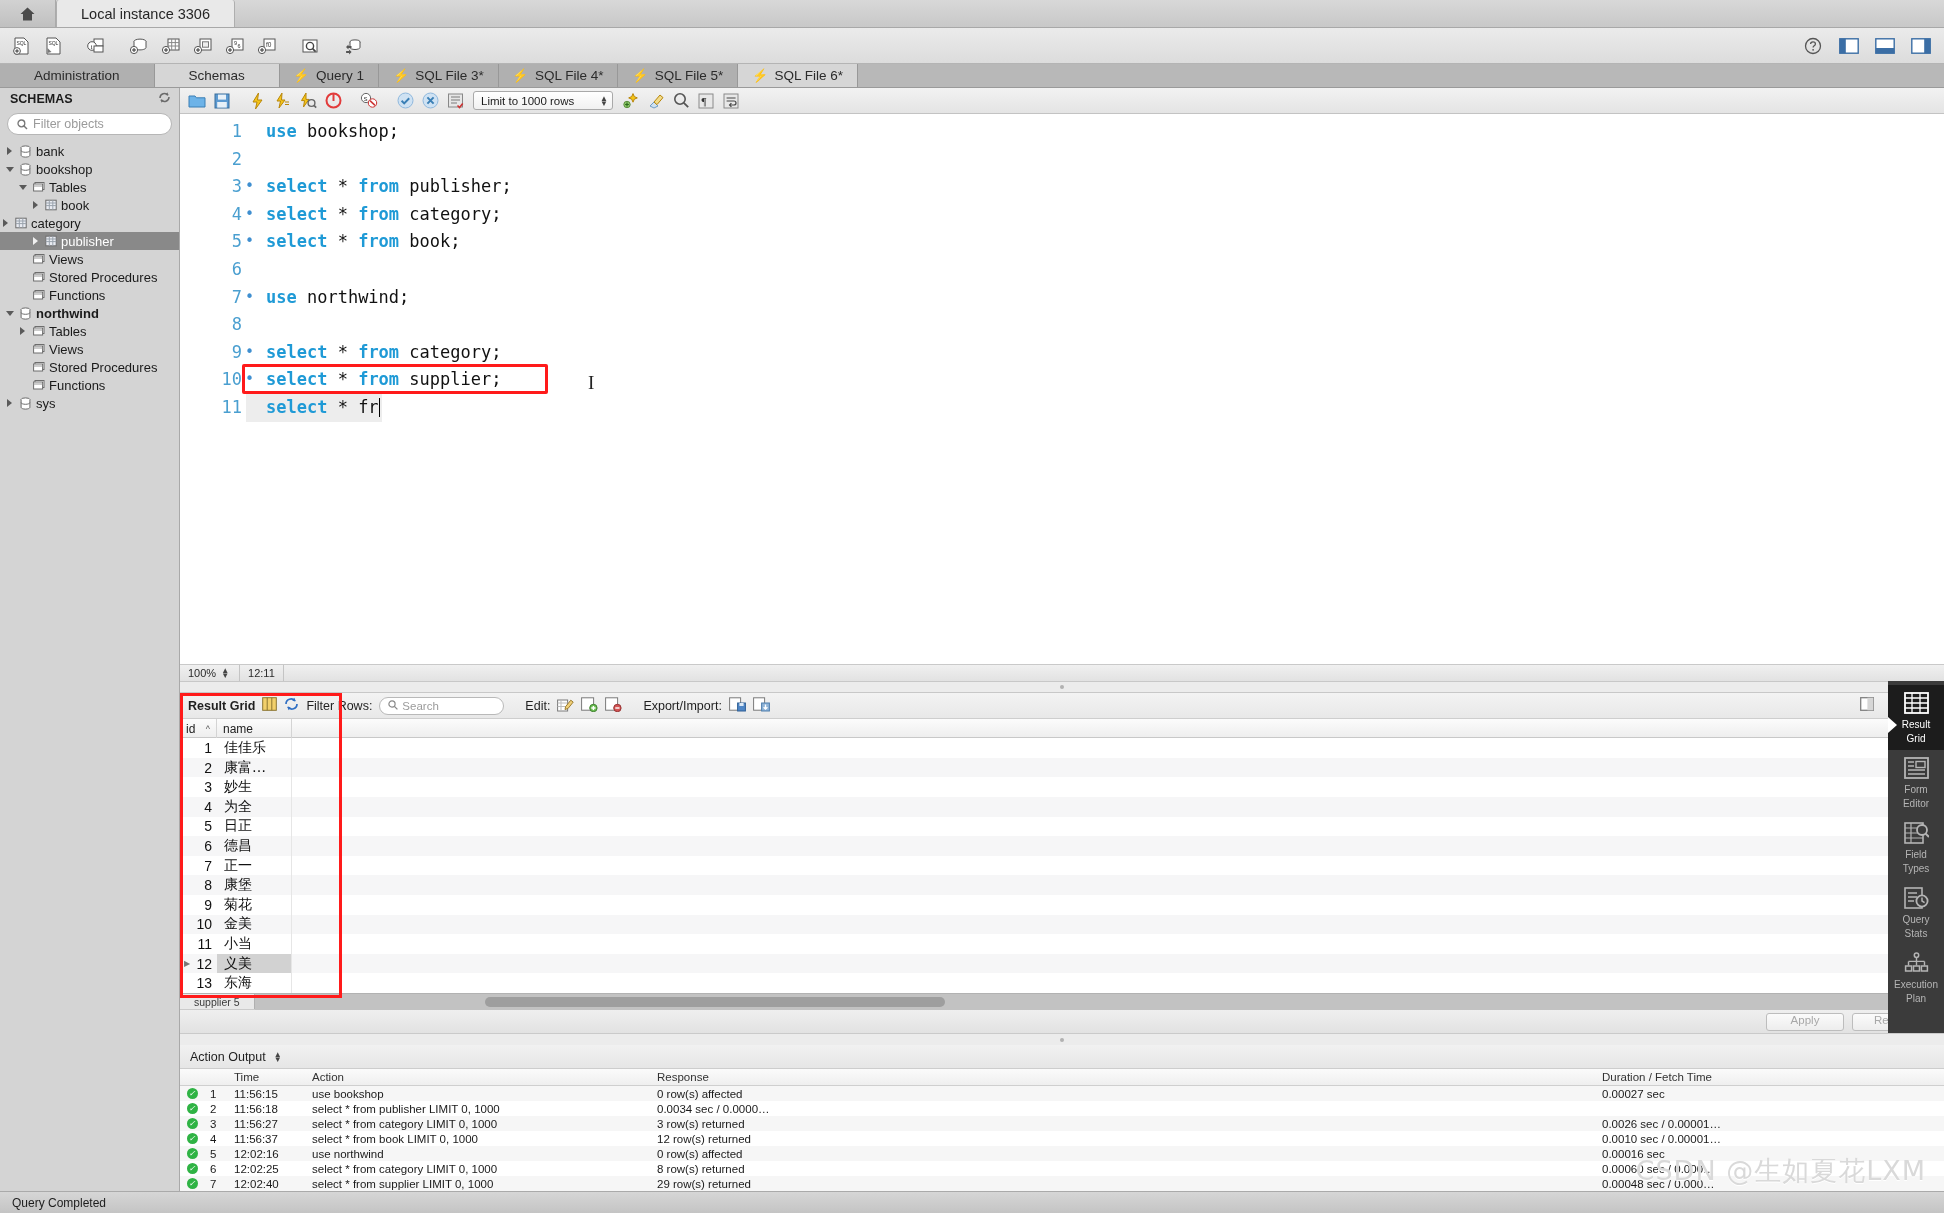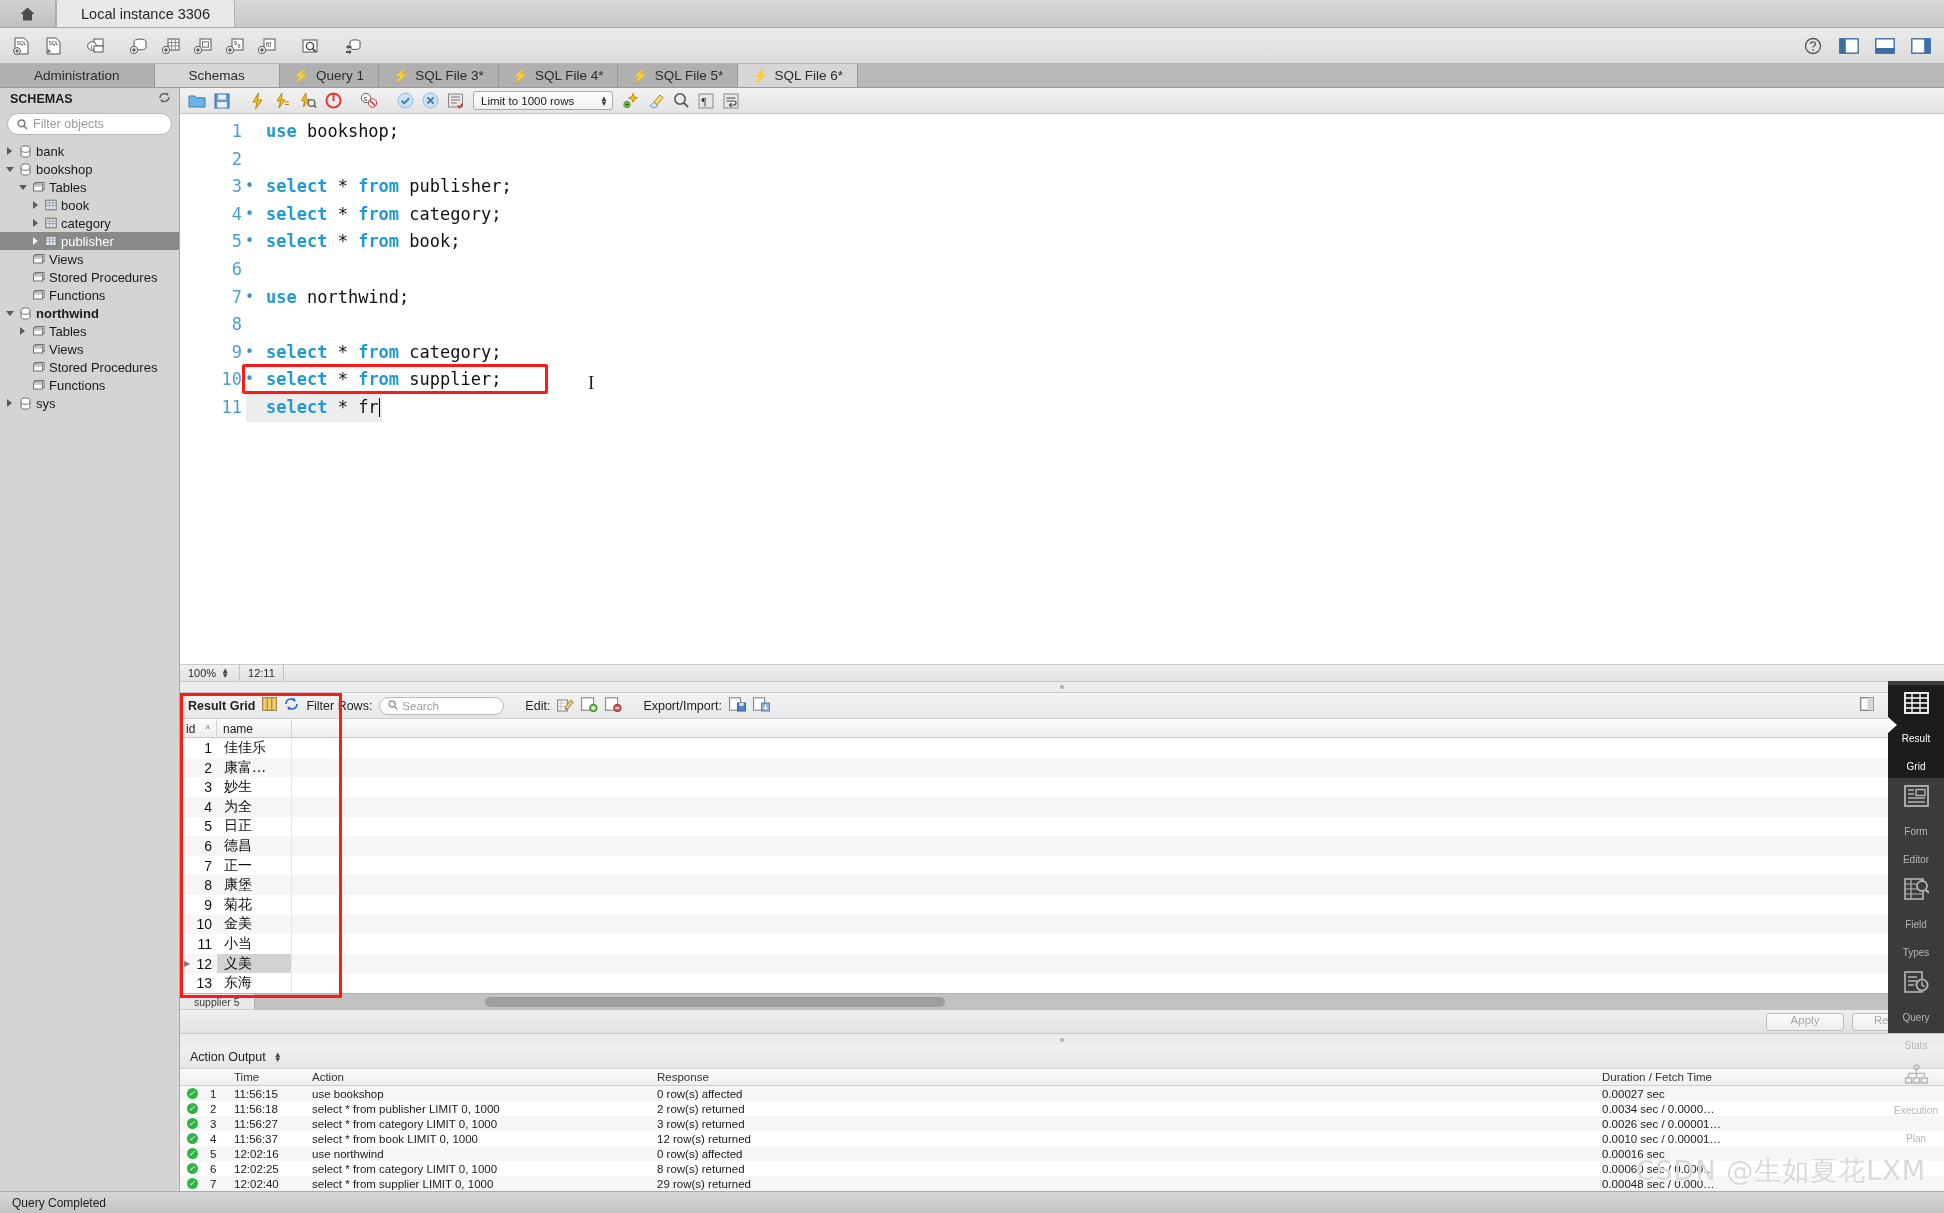--- a/index.html
+++ b/index.html
@@ -173,21 +173,21 @@
 
   .applybar { height: 24px; flex: 0 0 24px; background: linear-gradient(#efefef,#e2e2e2); border-top: 1px solid #cbcbcb; display: flex; align-items: center; justify-content: flex-end; gap: 8px; padding-right: 14px; }
   .gbtn { width: 78px; height: 18px; border: 1px solid #bdbdbd; background: linear-gradient(#fbfbfb,#ededed); border-radius: 3px; font-size: 11.5px; color: #a8a8a8; display: flex; align-items: flex-start; justify-content: center; }
 
   
   .rightpanel {
     position: absolute; right: 0; top: 0; width: 56px; background: #3b3b3b;
     display: flex; flex-direction: column; align-items: center; padding-top: 4px;
     height: 100%; z-index: 5;
   }
-  .rpitem { width: 56px; padding: 7px 0 6px 0; display: flex; flex-direction: column; align-items: center; gap: 17px; color: #b5b5b5; font-size: 10px; line-height: 11px; text-align: center; }
+  .rpitem { width: 56px; padding: 7px 0 6px 0; display: flex; flex-direction: column; align-items: center; gap: 3px; color: #b5b5b5; font-size: 10px; line-height: 11px; text-align: center; }
   .rpitem.active { background: #1c1c1c; color: #ffffff; }
   .rpitem.active .rp-ico svg { stroke: #ffffff; }
   .rp-ico svg { stroke: #b5b5b5; fill: none; }
   .rp-arrow { position: absolute; left: 0; width: 0; height: 0; border-left: 9px solid #ffffff; border-top: 8px solid transparent; border-bottom: 8px solid transparent; }
 
   
   .aodrag { height: 12px; background: #ececec; border-top: 1px solid #cacaca; display: flex; align-items: center; justify-content: center; }
   .aodrag span { width: 4px; height: 4px; border-radius: 50%; background: #b2b2b2; }
   .aohead { height: 24px; display: flex; align-items: center; gap: 8px; padding: 0 10px; background: linear-gradient(#f1f1f1,#e6e6e6); border-bottom: 1px solid #cdcdcd; font-size: 12.5px; color: #1e1e1e; }
   .aotable { flex: 0 0 auto; background: #fff; }
@@ -444,21 +444,21 @@
               <i class="arrow-r"></i>
             </span>
             <span style="display: inline-flex;">
               <svg width="12" height="12" viewBox="0 0 12 12">
                 <rect x=".8" y="1.2" width="10.4" height="9.6" fill="#e9ecf2" stroke="#6d6d6d"></rect>
                 <path d="M.8 4h10.4M.8 6.6h10.4M4.3 1.2v9.6M7.8 1.2v9.6" stroke="#9aa3ad"></path>
               </svg>
             </span>
             <span>book</span>
           </div>
-          <div class="tnode" style="padding-left: 30px;">
+          <div class="tnode" style="">
             <span class="tw">
               <i class="arrow-r"></i>
             </span>
             <span style="display: inline-flex;">
               <svg width="12" height="12" viewBox="0 0 12 12">
                 <rect x=".8" y="1.2" width="10.4" height="9.6" fill="#e9ecf2" stroke="#6d6d6d"></rect>
                 <path d="M.8 4h10.4M.8 6.6h10.4M4.3 1.2v9.6M7.8 1.2v9.6" stroke="#9aa3ad"></path>
               </svg>
             </span>
             <span>category</span>
@@ -1011,21 +1011,20 @@
               <span class="ac resp">0 row(s) affected</span>
               <span class="ac dur">0.00027 sec</span>
             </div>
             <div class="aorow">
               <span class="ac st">
                 <i class="okdot"></i>
               </span>
               <span class="ac no">2</span>
               <span class="ac tm">11:56:18</span>
               <span class="ac act">select * from publisher LIMIT 0, 1000</span>
-              <span class="ac resp">2 row(s) returned</span>
               <span class="ac dur">0.0034 sec / 0.0000…</span>
             </div>
             <div class="aorow">
               <span class="ac st">
                 <i class="okdot"></i>
               </span>
               <span class="ac no">3</span>
               <span class="ac tm">11:56:27</span>
               <span class="ac act">select * from category LIMIT 0, 1000</span>
               <span class="ac resp">3 row(s) returned</span>

